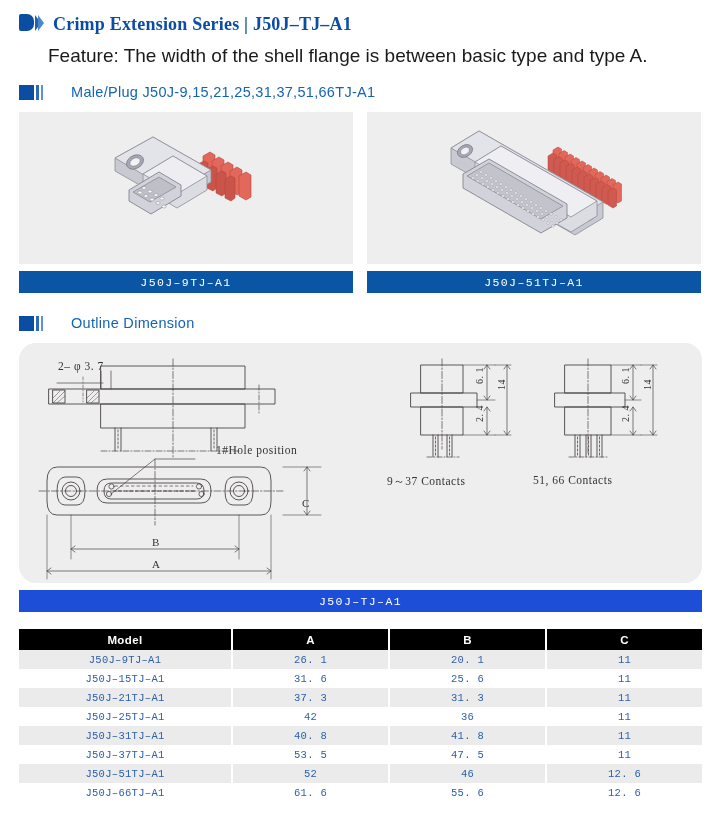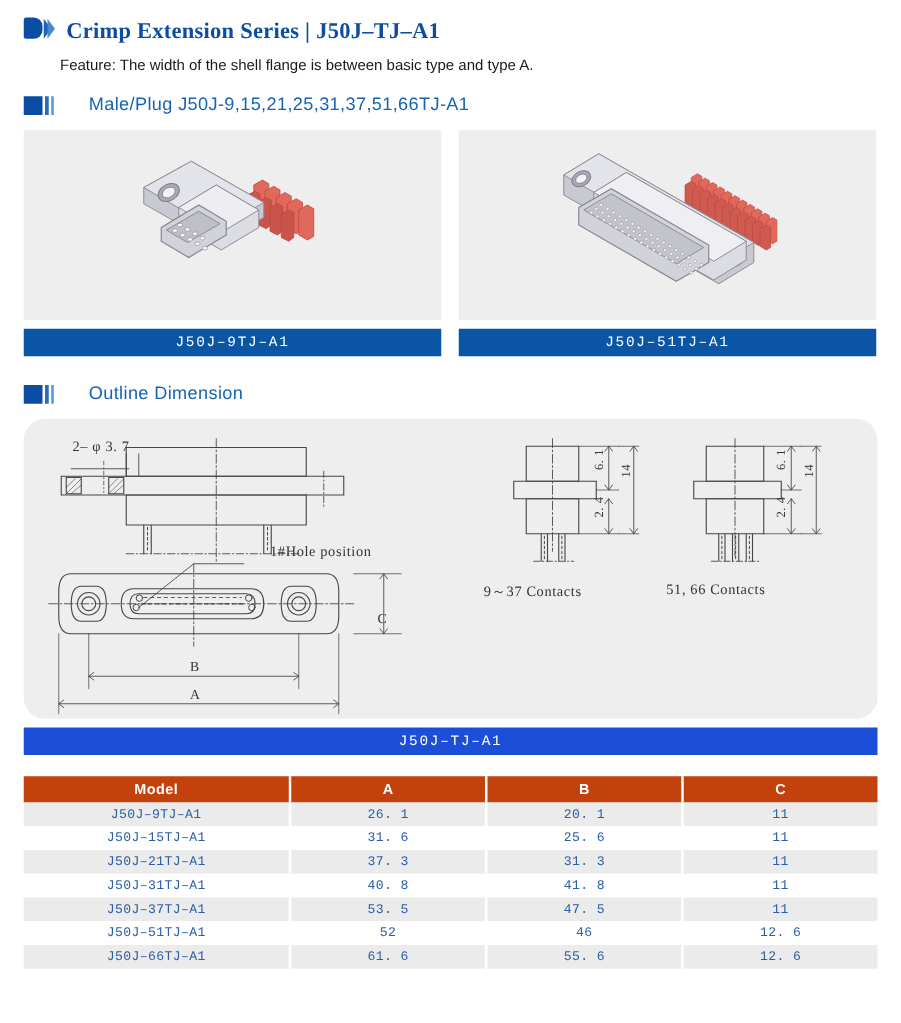--- a/index.html
+++ b/index.html
@@ -39,21 +39,21 @@
     font-family: "Liberation Serif", serif;
     font-weight: bold;
     font-size: 18px;
     color: #0b4da2;
     letter-spacing: .2px;
     white-space: nowrap;
   }
 
   .feature-line {
     margin: 10px 0 0 48px;
-    font-size: 12px;
+    font-size: 19px;
     color: #1a1a1a;
   }
 
   
   .sec-head {
     display: flex; align-items: center;
     margin: 17px 0 0 19px;
   }
   .icon-bars { display: flex; align-items: center; margin-right: 10px; }
   .icon-bars .sq { width: 15px; height: 15px; background: #0b4da2; }
@@ -118,21 +118,21 @@
   }
 
   
   .spec-table {
     margin: 17px 0 0 19px;
     width: 683px;
     border-collapse: collapse;
     table-layout: fixed;
   }
   .spec-table th {
-    background: #c2410c;
+    background: #000000;
     color: #ffffff;
     font-size: 11.5px;
     font-weight: bold;
     height: 21px;
     border-right: 2px solid #ffffff;
     letter-spacing: .4px;
   }
   .spec-table th:last-child { border-right: none; }
   .spec-table td {
     font-family: "Liberation Mono", monospace;
@@ -547,20 +547,26 @@
       <td class="sep">25. 6</td>
       <td>11</td>
     </tr>
     <tr>
       <td class="sep">J50J–21TJ–A1</td>
       <td class="sep">37. 3</td>
       <td class="sep">31. 3</td>
       <td>11</td>
     </tr>
     <tr>
+      <td class="sep">J50J–25TJ–A1</td>
+      <td class="sep">42</td>
+      <td class="sep">36</td>
+      <td>11</td>
+    </tr>
+    <tr>
       <td class="sep">J50J–31TJ–A1</td>
       <td class="sep">40. 8</td>
       <td class="sep">41. 8</td>
       <td>11</td>
     </tr>
     <tr>
       <td class="sep">J50J–37TJ–A1</td>
       <td class="sep">53. 5</td>
       <td class="sep">47. 5</td>
       <td>11</td>

